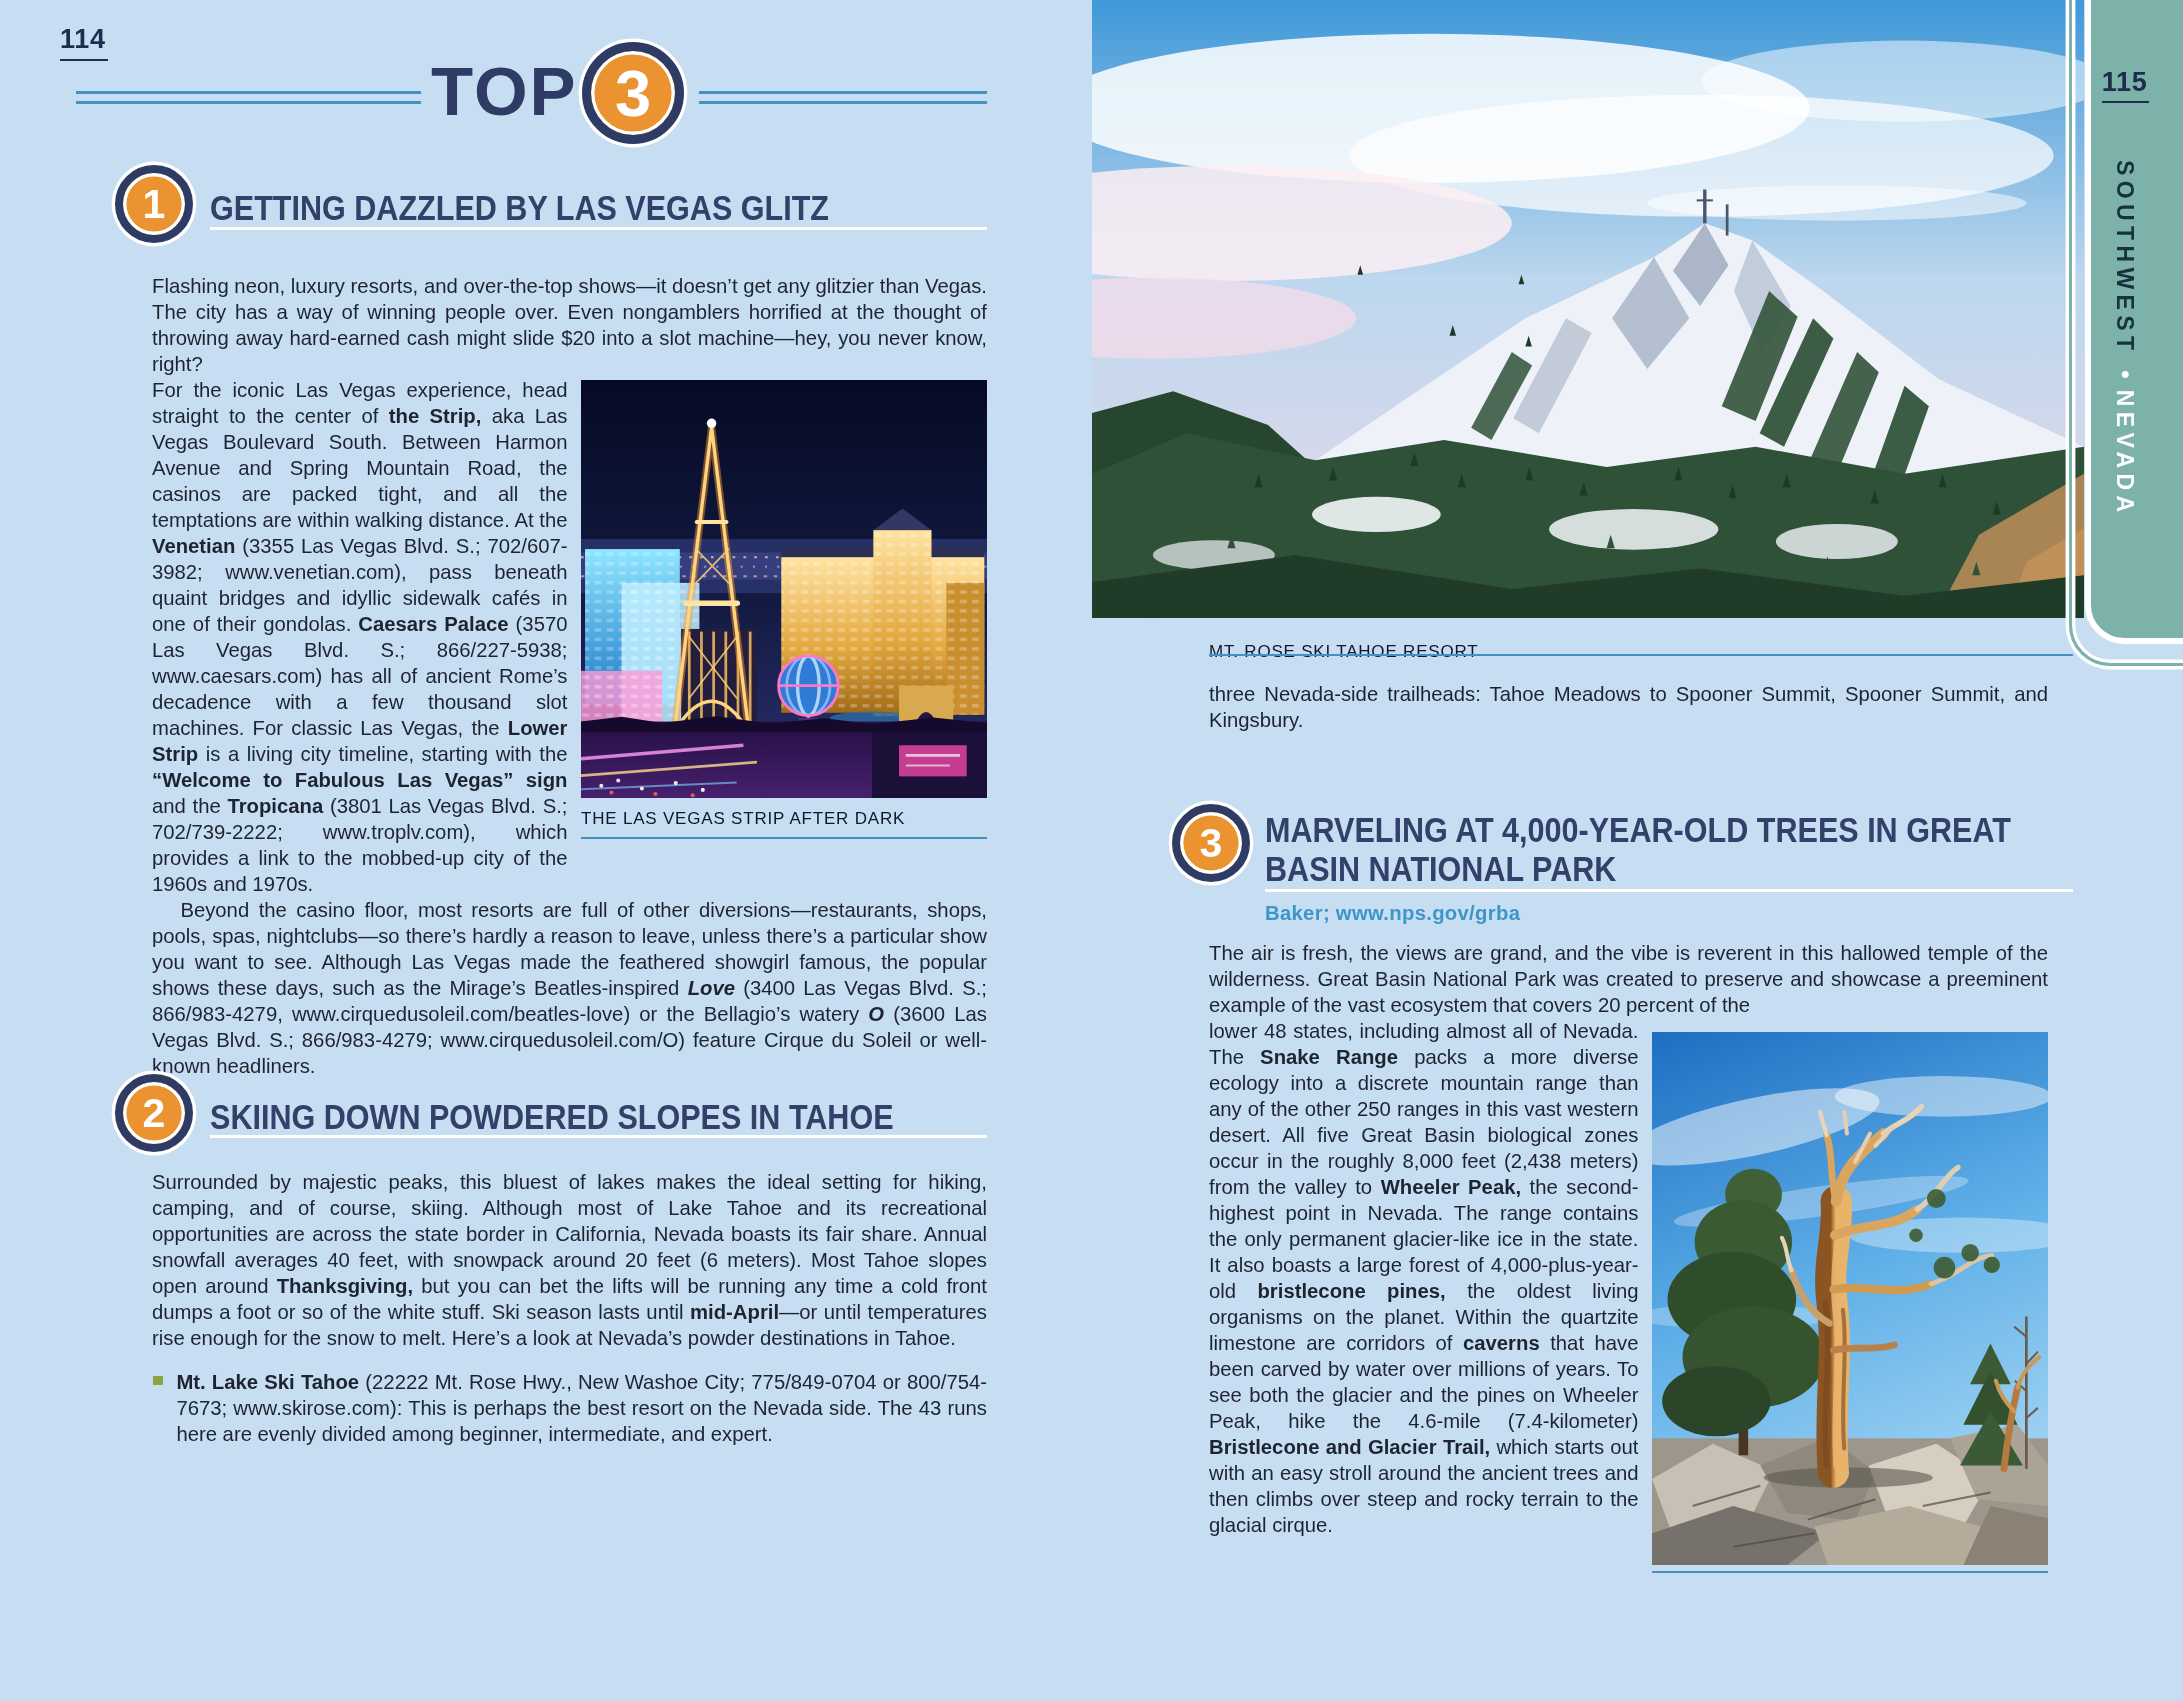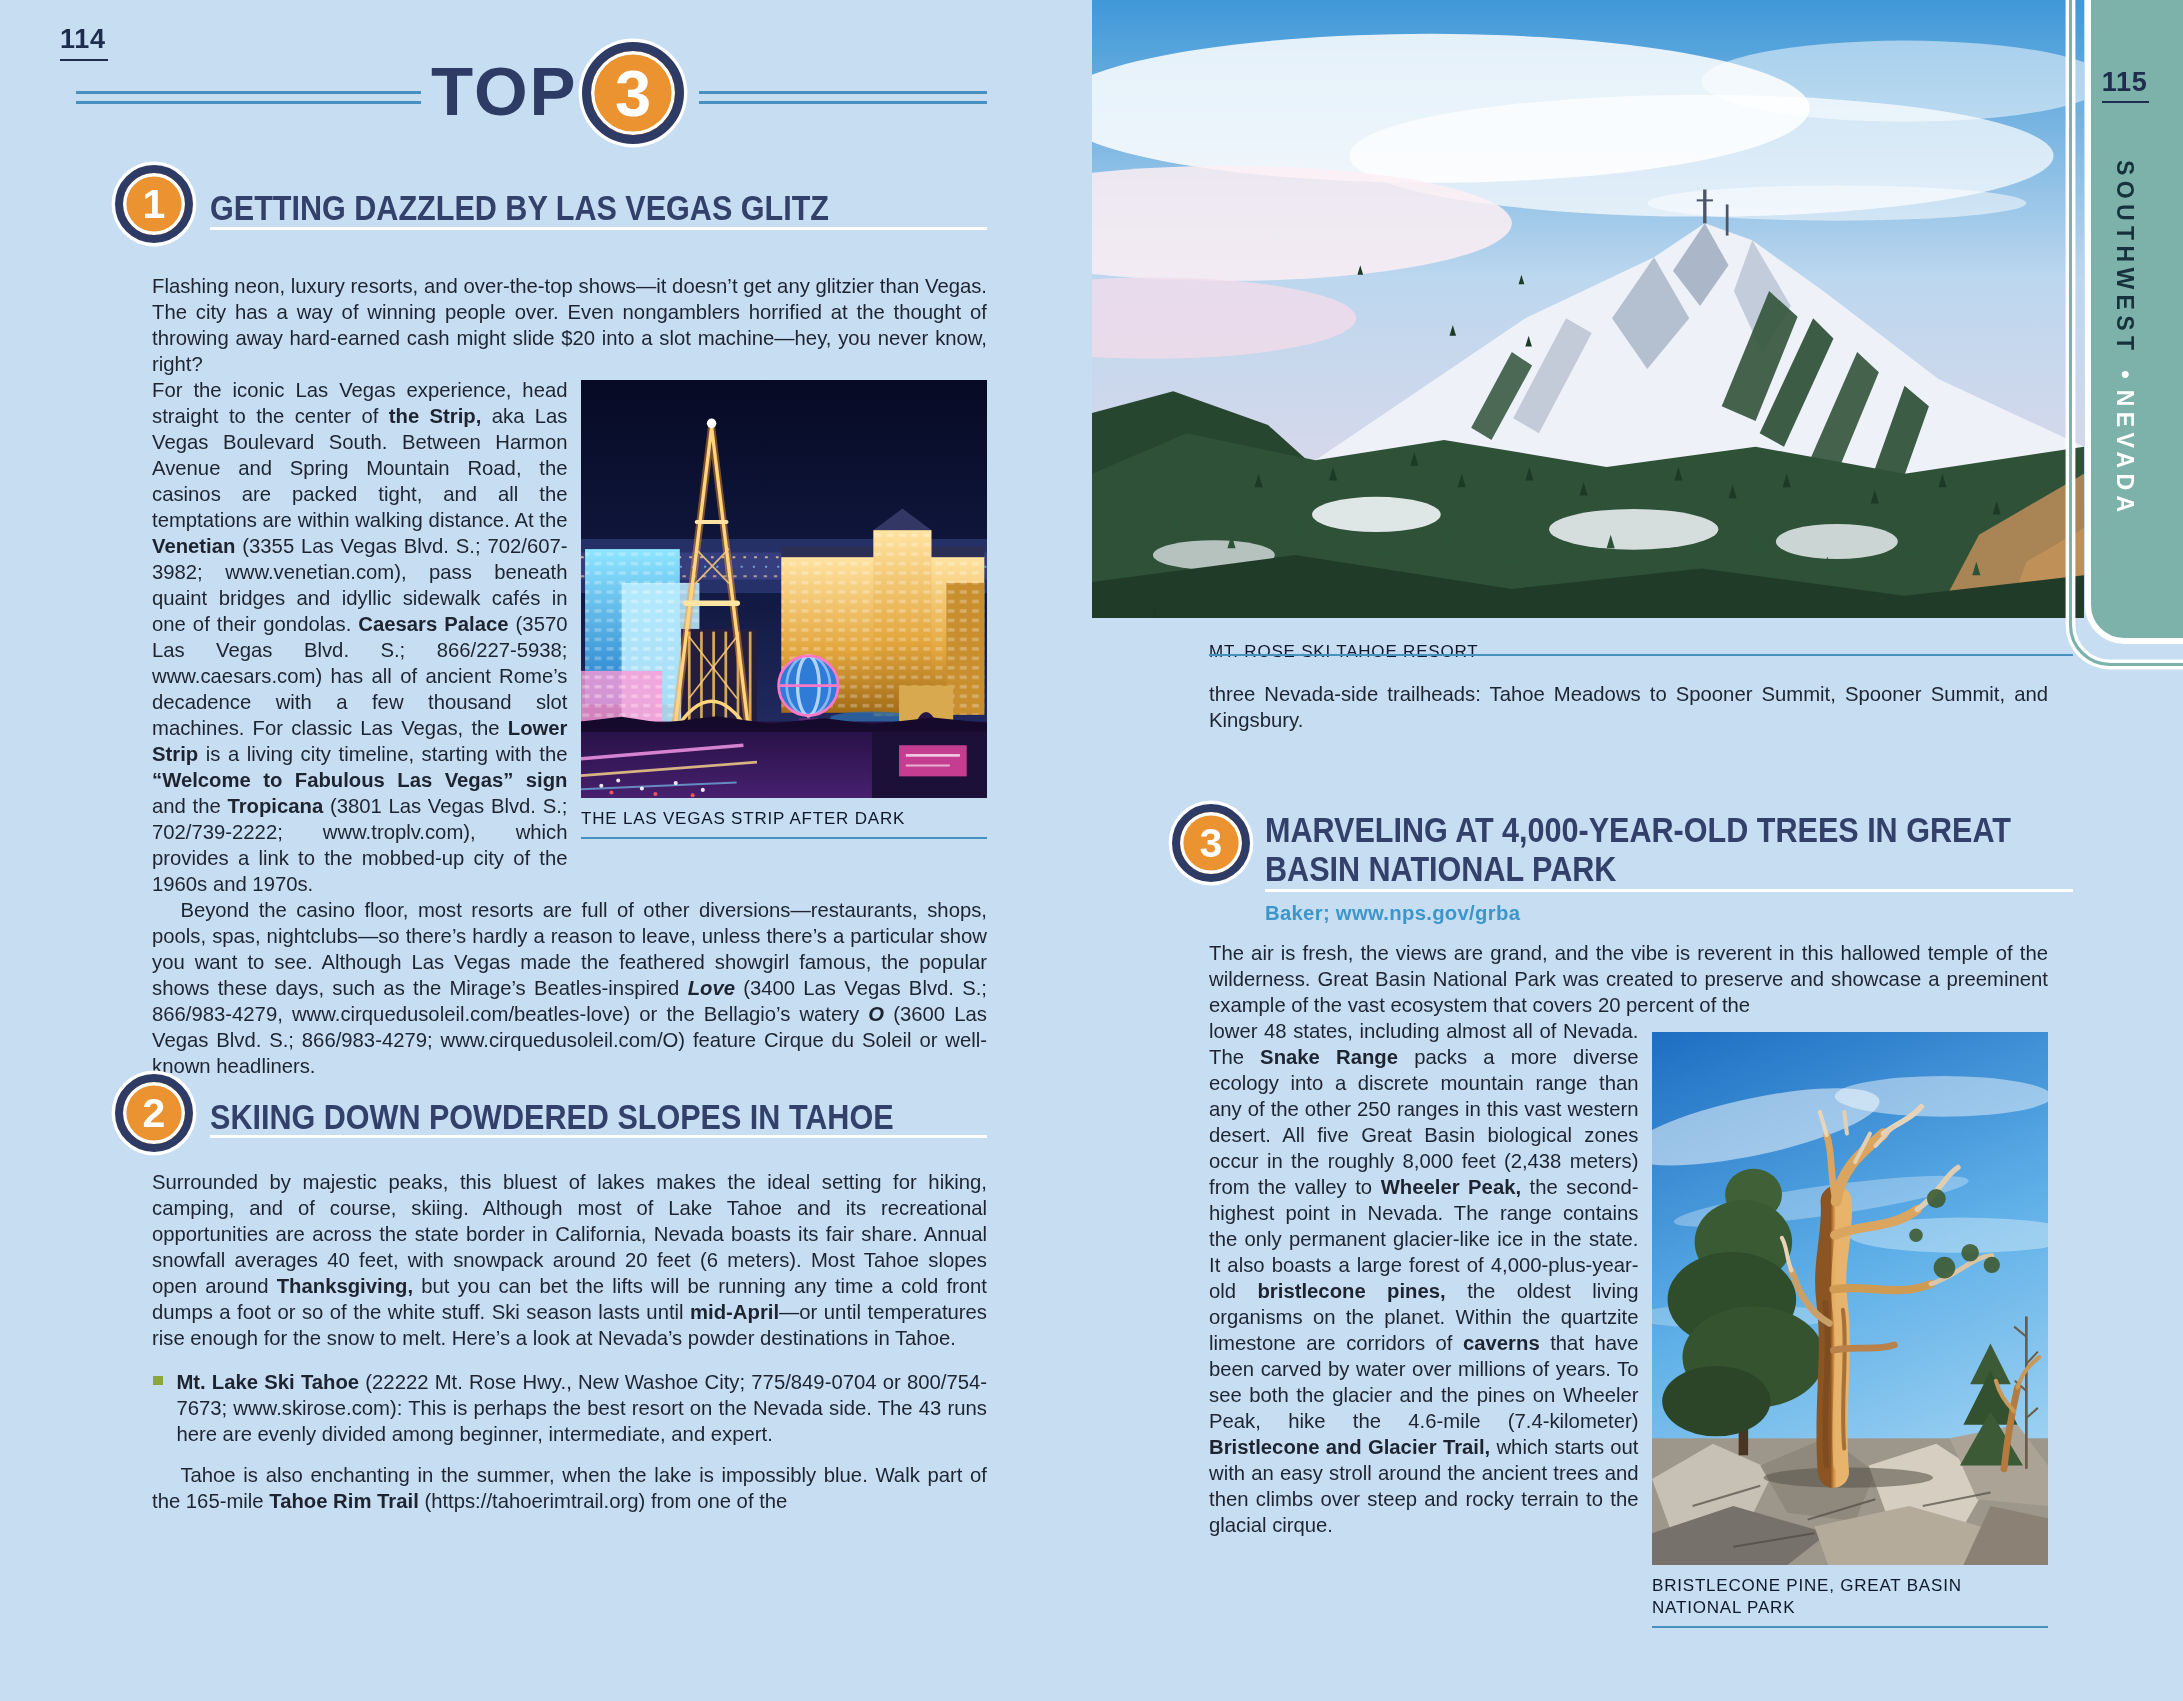--- a/index.html
+++ b/index.html
@@ -194,21 +194,20 @@
   <span>2</span>
 </div>
 <div class="abs sec-title" style="left:210px;top:1097px;">SKIING DOWN POWDERED SLOPES IN TAHOE</div>
 <div class="abs title-rule" style="left:210px;top:1135px;width:777px;"></div>
 
 <div class="abs body-text" style="left:152px;top:1169px;width:835px;">
   <p><span>Surrounded by majestic peaks, this bluest of lakes makes the ideal setting for hiking, camping, and of course, skiing. Although most of Lake Tahoe and its recreational opportunities are across the state border in California, Nevada boasts its fair share. Annual snowfall averages 40 feet, with snowpack around 20 feet (6 meters). Most Tahoe slopes open around </span><span class="b">Thanksgiving,</span><span> but you can bet the lifts will be running any time a cold front dumps a foot or so of the white stuff. Ski season lasts until </span><span class="b">mid-April</span><span>—or until temperatures rise enough for the snow to melt. Here’s a look at Nevada’s powder destinations in Tahoe.</span></p>
   <ul class="bullets">
     <li><span class="b">Mt. Lake Ski Tahoe</span><span> (22222 Mt. Rose Hwy., New Washoe City; 775/849-0704 or 800/754-7673; www.skirose.com): This is perhaps the best resort on the Nevada side. The 43 runs here are evenly divided among beginner, intermediate, and expert.</span></li>
   </ul>
-  <p class="indent" style="margin-top:15px;"><span>Tahoe is also enchanting in the summer, when the lake is impossibly blue. Walk part of the 165-mile </span><span class="b">Tahoe Rim Trail</span><span> (https://tahoerimtrail.org) from one of the</span></p>
 </div>
 
 <div class="abs" id="fig-mtrose">
   <svg width="992" height="618" viewBox="0 0 1465 913" preserveAspectRatio="none" role="img">
     <defs>
       <linearGradient id="mr-sky" x1="0" y1="0" x2="0" y2="1">
         <stop offset="0" stop-color="#3f98d8"></stop>
           <stop offset="0.45" stop-color="#bcd7ee"></stop>
           <stop offset="1" stop-color="#ecd9e9"></stop>
       </linearGradient>
@@ -360,21 +359,20 @@
           <path d="M268,470 C300,462 330,472 358,462" stroke="#b9824a" stroke-width="10"></path>
         </g>
         <g fill="#3f5c33" opacity="0.9">
           <circle cx="432" cy="348" r="16"></circle>
             <circle cx="470" cy="326" r="13"></circle>
             <circle cx="502" cy="344" r="12"></circle>
           <circle cx="420" cy="246" r="14"></circle>
             <circle cx="390" cy="300" r="10"></circle>
         </g>
       </svg>
-      <figcaption class="caption">BRISTLECONE PINE, GREAT BASIN NATIONAL PARK</figcaption>
       <div class="cap-rule"></div>
     </figure>
     <p><span>lower 48 states, including almost all of Nevada. The </span><span class="b">Snake Range</span><span> packs a more diverse ecology into a discrete mountain range than any of the other 250 ranges in this vast western desert. All five Great Basin biological zones occur in the roughly 8,000 feet (2,438 meters) from the valley to </span><span class="b">Wheeler Peak,</span><span> the second-highest point in Nevada. The range contains the only permanent glacier-like ice in the state. It also boasts a large forest of 4,000-plus-year-old </span><span class="b">bristlecone pines,</span><span> the oldest living organisms on the planet. Within the quartzite limestone are corridors of </span><span class="b">caverns</span><span> that have been carved by water over millions of years. To see both the glacier and the pines on Wheeler Peak, hike the 4.6-mile (7.4-kilometer) </span><span class="b">Bristlecone and Glacier Trail,</span><span> which starts out with an easy stroll around the ancient trees and then climbs over steep and rocky terrain to the glacial cirque.</span></p>
   </div>
 </div>
 
 <div class="abs" id="tab-ring"></div>
 <div class="abs" id="tab">
   <div id="pn115">
     <span class="pagenum">115</span>

